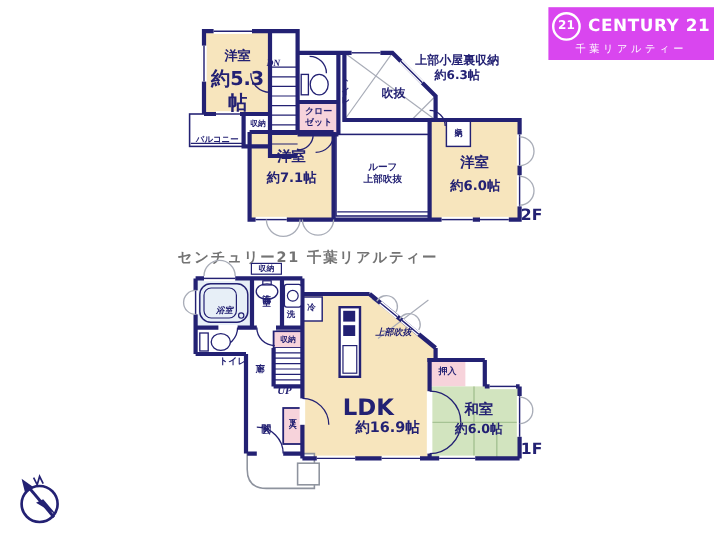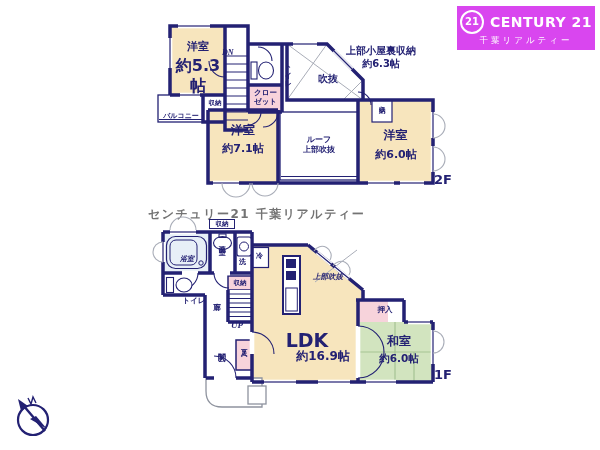--- a/index.html
+++ b/index.html
@@ -219,21 +219,21 @@
   <div class="lb fs7" style="left:256px;top:252px;">冷</div>
   <div class="lb fs75" style="left:180px;top:296px;width:28px;">トイレ</div>
   <div class="lb v fs75" style="left:212px;top:297px;">廊下</div>
   <div class="lb fs6" style="left:230px;top:279px;width:20px;">収納</div>
   <div class="lb fs9 stair-lb" style="left:231px;top:320px;">UP</div>
   <div class="lb v fs8" style="left:216px;top:346px;">玄関</div>
   <div class="lb v fs6" style="left:240px;top:343px;">下足入</div>
   <div class="lb fs75" style="left:310px;top:272px;width:36px;font-style:italic;">上部吹抜</div>
   <div class="lb fs14" style="left:282px;top:329px;width:50px;">LDK</div>
   <div class="lb fs12" style="left:292px;top:349px;width:62px;">約16.9帖</div>
-  <div class="lb fs75" style="left:372px;top:305px;width:26px;">押入</div>
+  <div class="lb fs75" style="left:360px;top:305px;width:26px;">押入</div>
   <div class="lb fs12" style="left:384px;top:334px;width:30px;">和室</div>
   <div class="lb fs105" style="left:377px;top:352px;width:44px;">約6.0帖</div>
   <div class="lb fs13" style="left:434px;top:367px;">1F</div>
 
   <div id="logo">
     <div class="row">
       <div class="mark">21</div>
       <div class="brand">CENTURY 21</div>
     </div>
     <div class="sub">千葉リアルティー</div>

